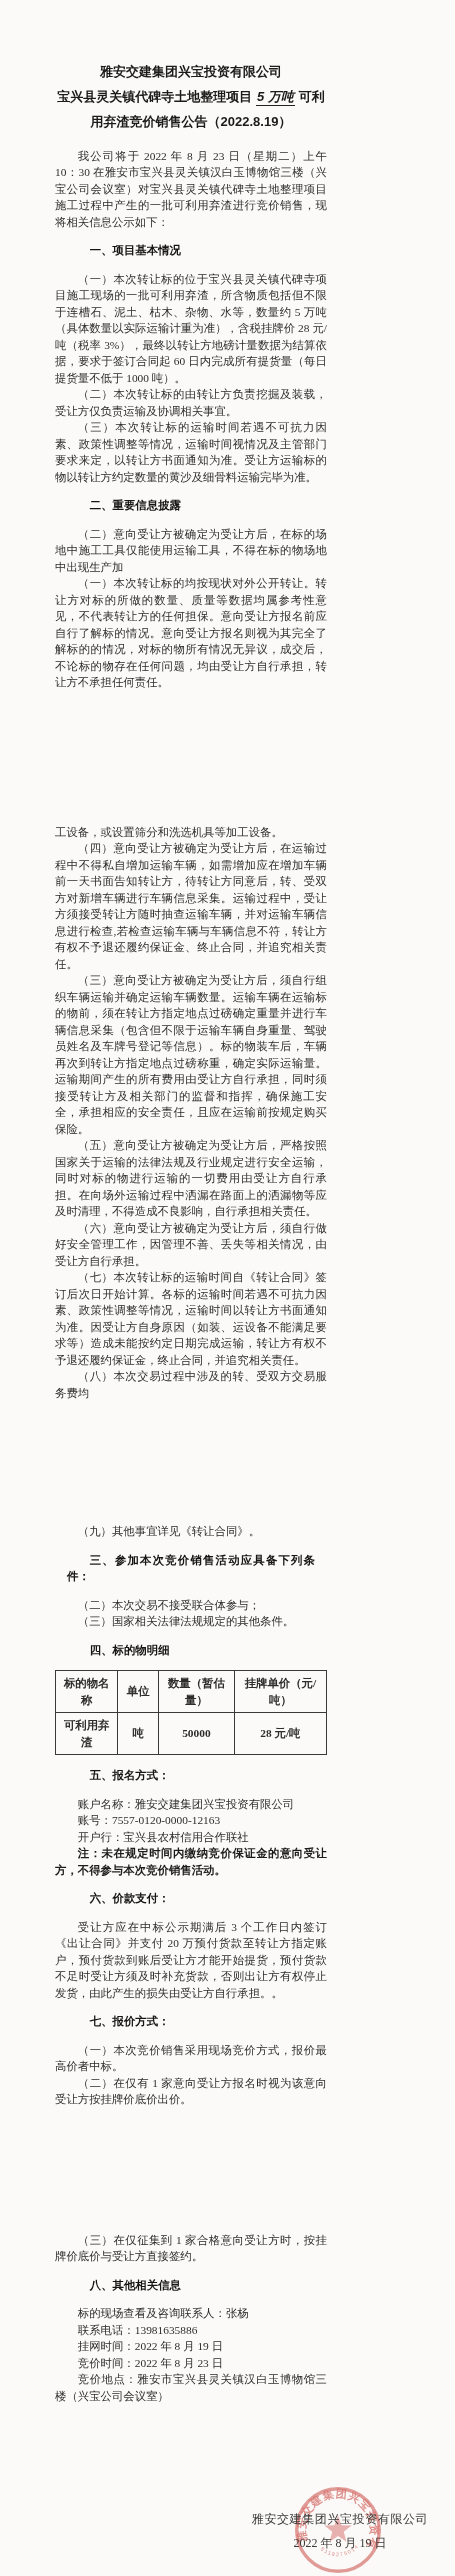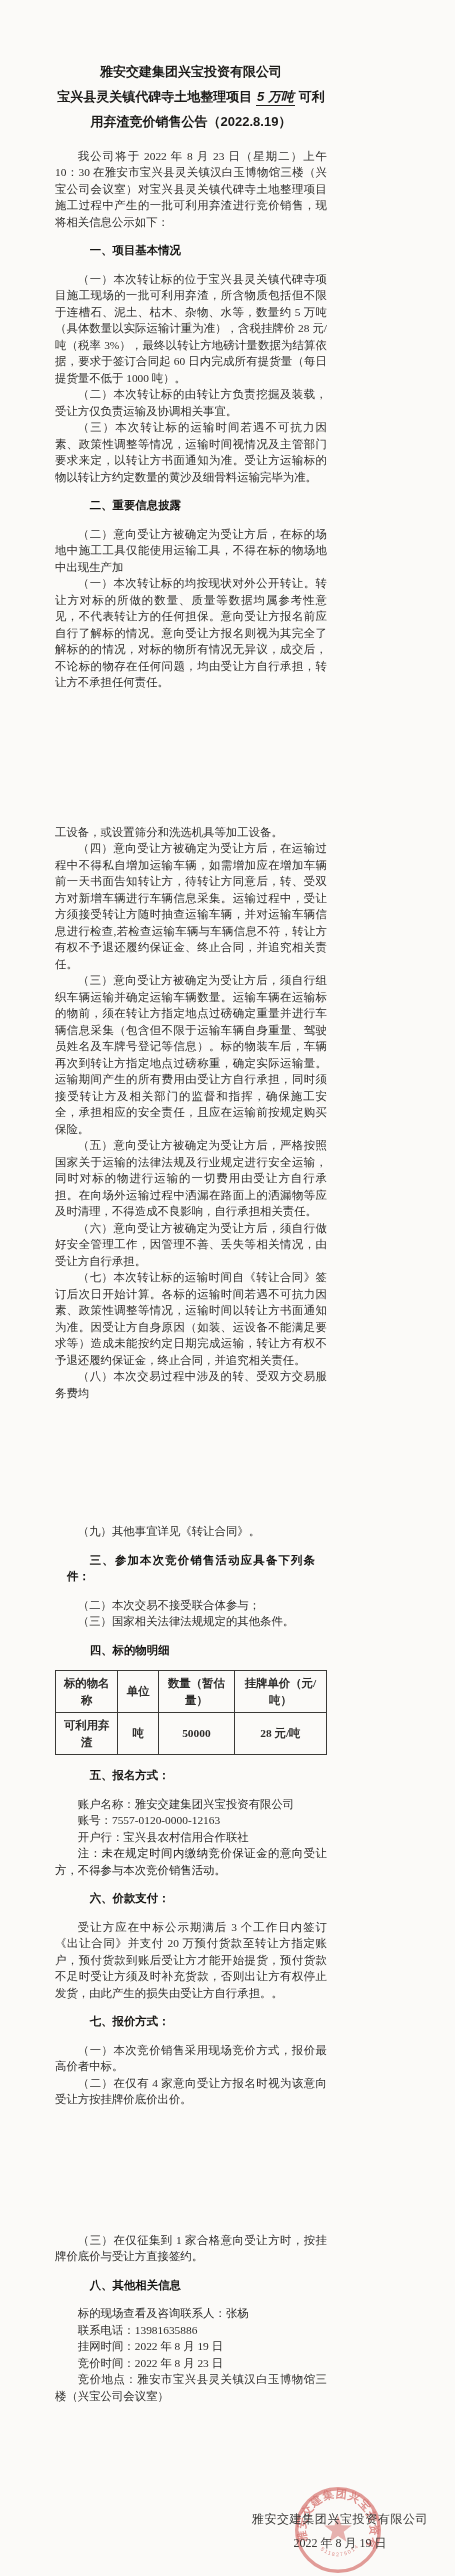--- a/index.html
+++ b/index.html
@@ -40,21 +40,21 @@
     margin:3.4px 0 2.3px 0;
     text-align:center;
     font-size:11.4px;
   }
   .goods-table td,.goods-table th{
     border:1.1px solid #3a3936;
     font-weight:bold;
     padding:4px 2.3px;
   }
   .spaced{margin-top:6.3px;}
-  .note-bold{font-weight:normal;color:#1d1c1a;}
+  .note-bold{font-weight:bold;color:#1d1c1a;}
   .sig-block{
     position:relative;
     margin-top:73px;
     height:148px;
   }
   .sig-company{
     position:absolute;top:34px;left:194px;width:182px;
     text-align:center;font-size:12px;color:#3a3937;
     letter-spacing:0.6px;
   }
@@ -135,21 +135,21 @@
     <p class="para">账户名称：雅安交建集团兴宝投资有限公司</p>
     <p class="para">账号：7557-0120-0000-12163</p>
     <p class="para">开户行：宝兴县农村信用合作联社</p>
     <p class="para note-bold">注：未在规定时间内缴纳竞价保证金的意向受让方，不得参与本次竞价销售活动。</p>
 
     <p class="heading">六、价款支付：</p>
     <p class="para">受让方应在中标公示期满后 3 个工作日内签订《出让合同》并支付 20 万预付货款至转让方指定账户，预付货款到账后受让方才能开始提货，预付货款不足时受让方须及时补充货款，否则出让方有权停止发货，由此产生的损失由受让方自行承担。。</p>
 
     <p class="heading">七、报价方式：</p>
     <p class="para">（一）本次竞价销售采用现场竞价方式，报价最高价者中标。</p>
-    <p class="para">（二）在仅有 4 家意向受让方报名时视为该意向受让方按挂牌价底价出价。</p>
+    <p class="para">（二）在仅有 1 家意向受让方报名时视为该意向受让方按挂牌价底价出价。</p>
 
     <div class="page-gap3"></div>
 
     <p class="para">（三）在仅征集到 1 家合格意向受让方时，按挂牌价底价与受让方直接签约。</p>
 
     <p class="heading">八、其他相关信息</p>
     <p class="para">标的现场查看及咨询联系人：张杨</p>
     <p class="para">联系电话：13981635886</p>
     <p class="para spaced">挂网时间：2022 年 8 月 19 日</p>
     <p class="para spaced">竞价时间：2022 年 8 月 23 日</p>

